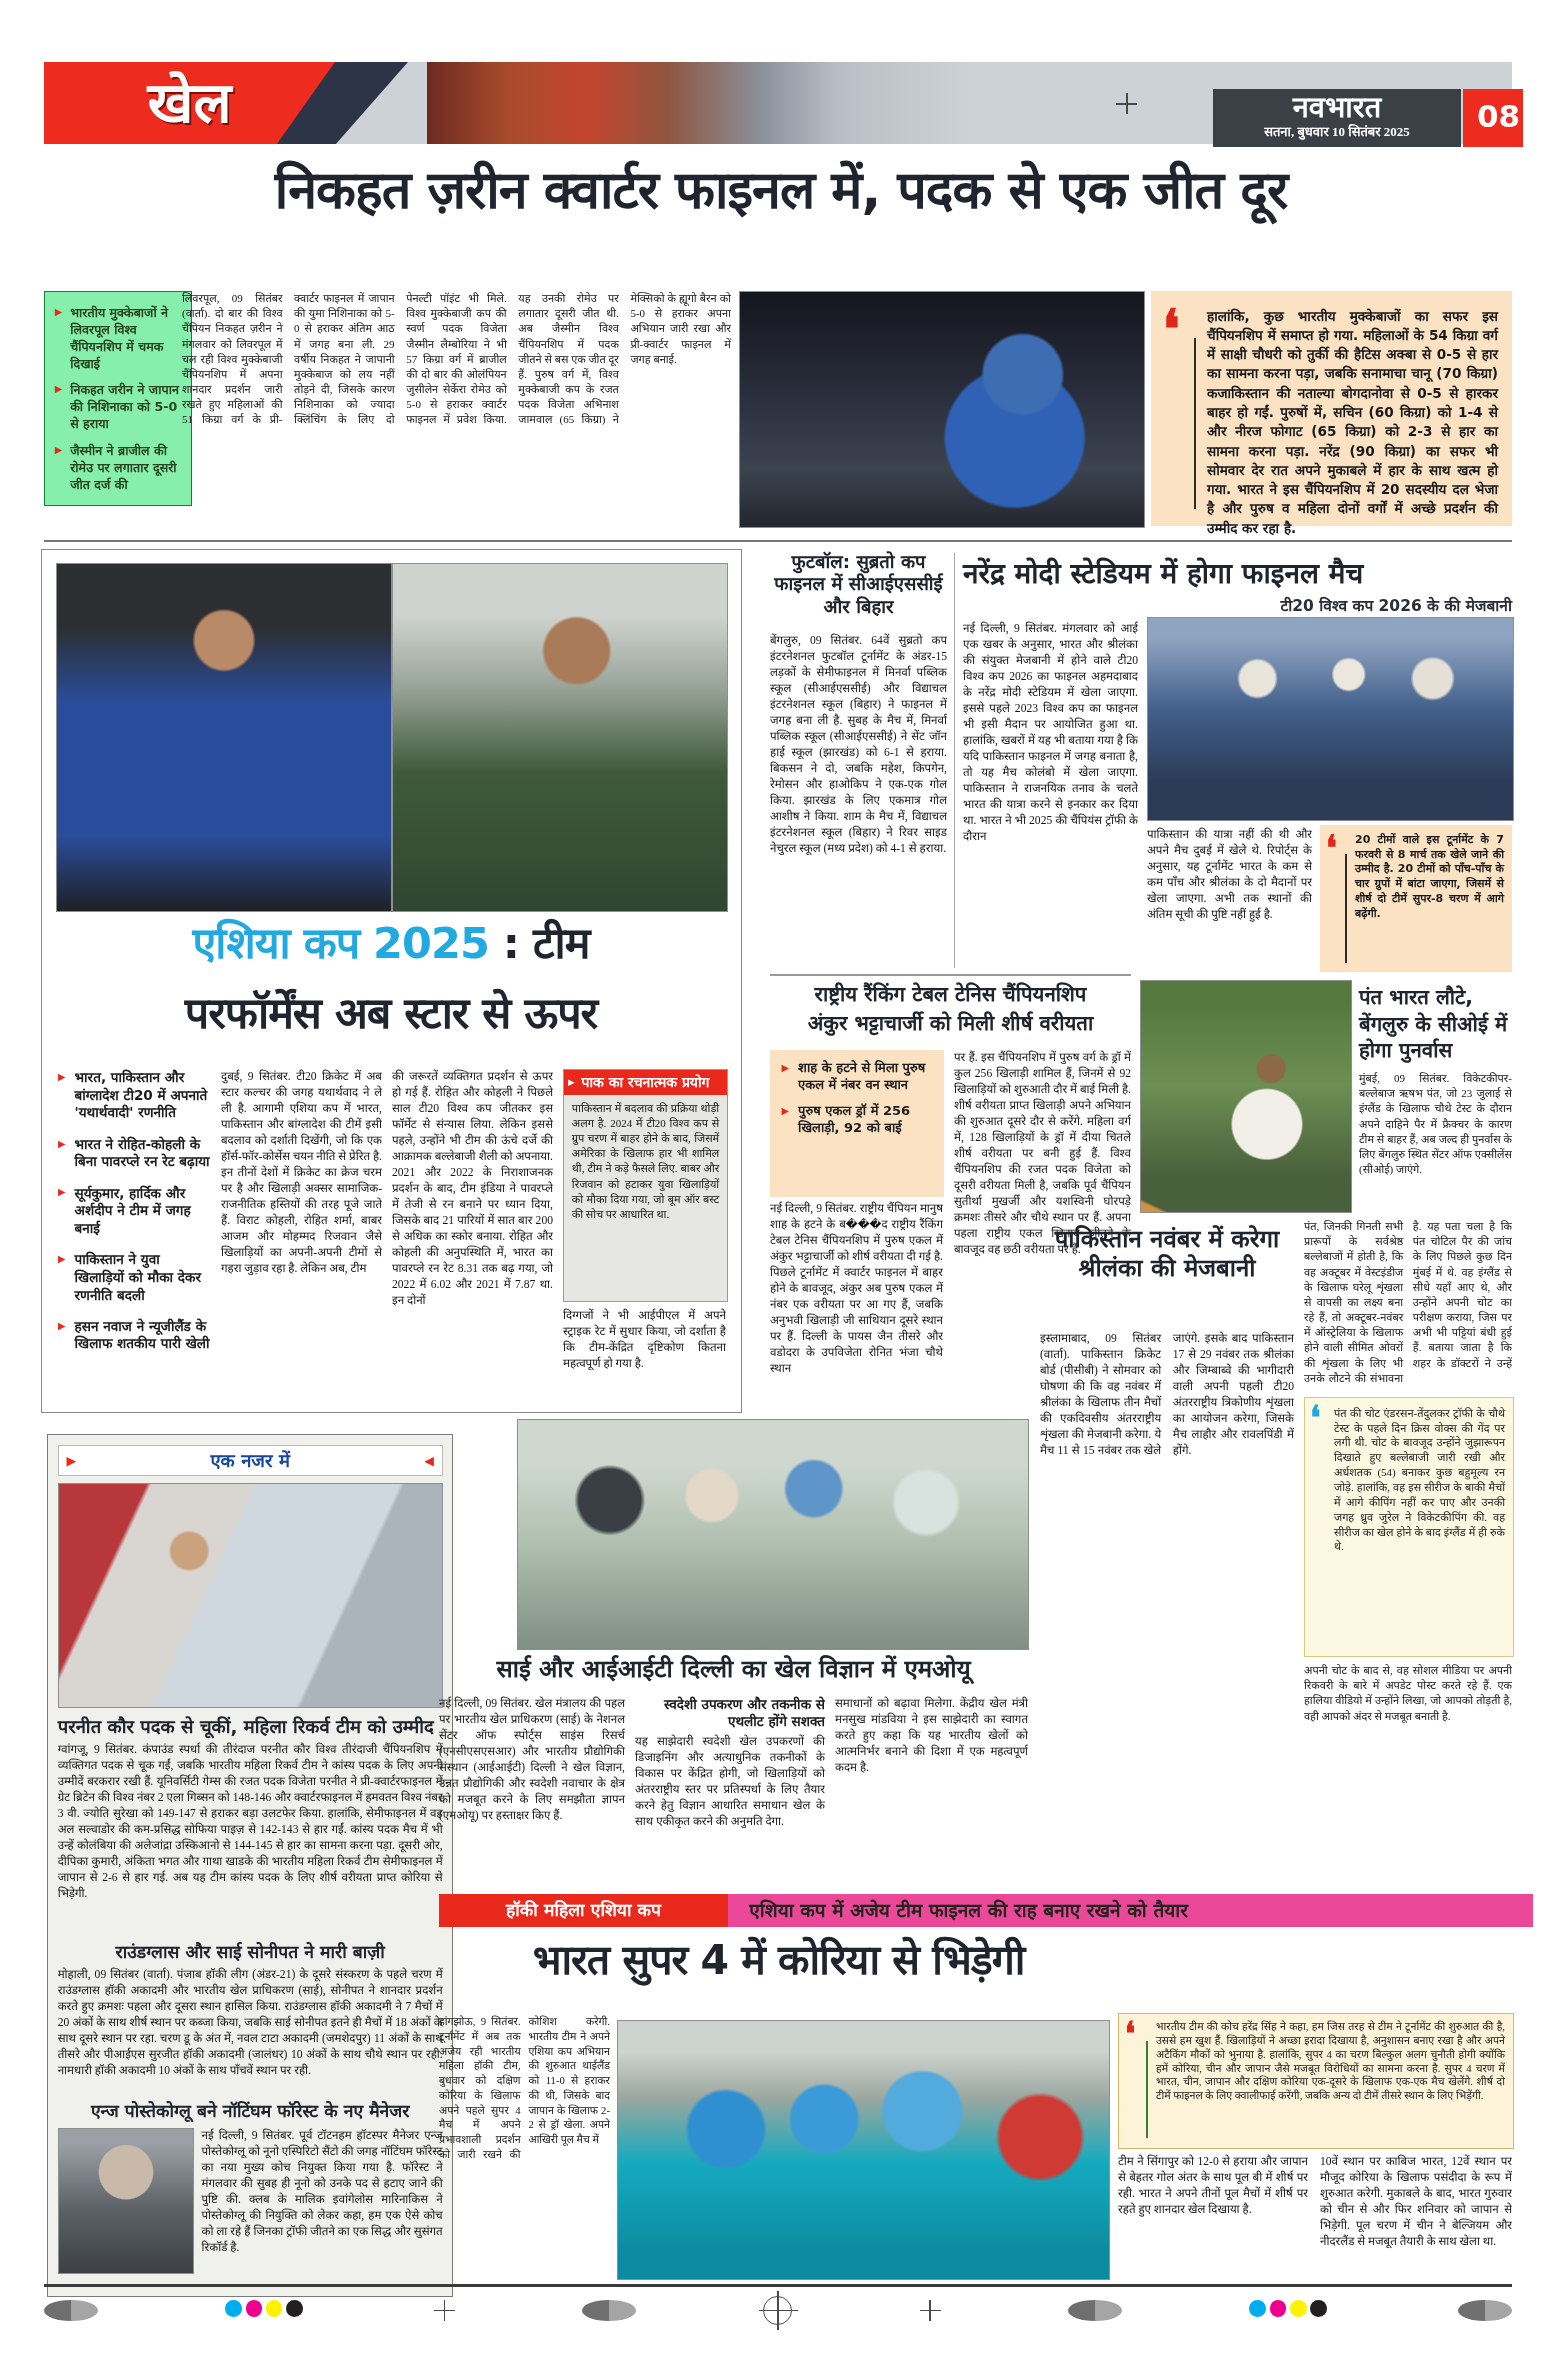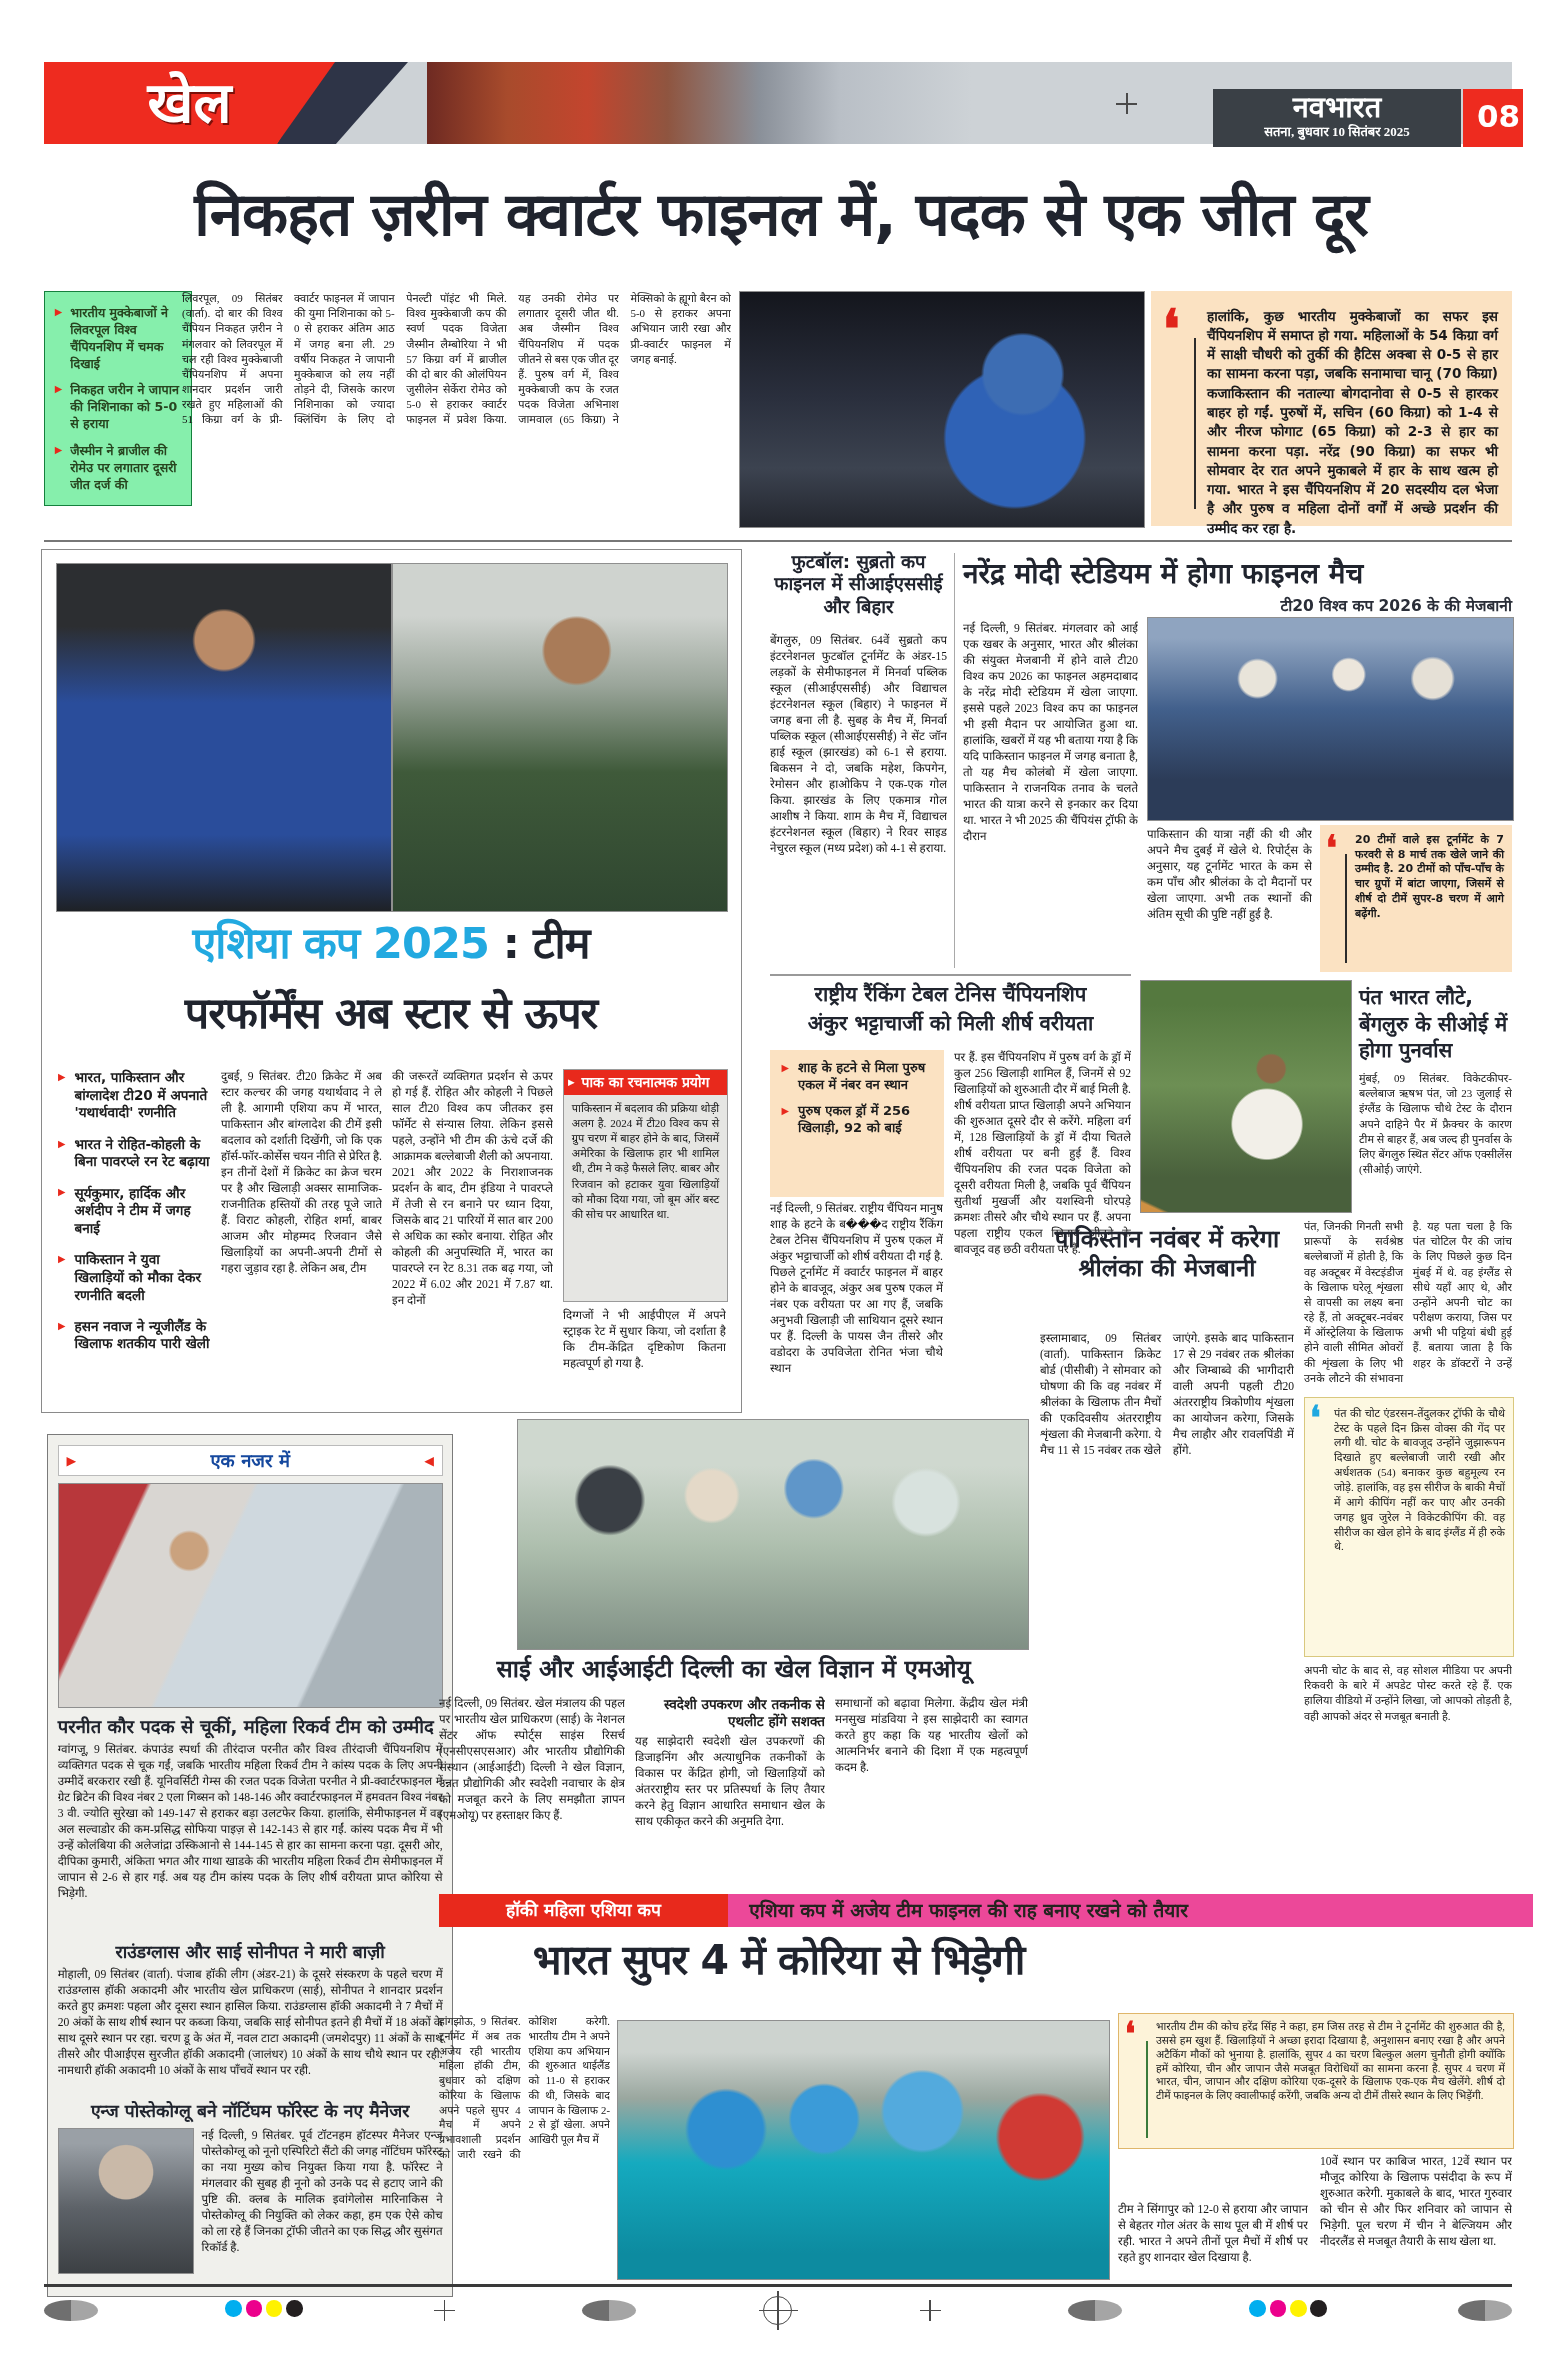--- a/index.html
+++ b/index.html
@@ -20,21 +20,21 @@
   .masthead{background:#3a4046;color:#fff;text-align:center;}
   .masthead .nb{font-family:"DejaVu Sans","Liberation Sans",sans-serif;font-weight:800;font-size:29px;line-height:33px;}
   .masthead .dt{font-size:13px;line-height:16.5px;font-weight:700;}
   .pageno{background:#ee2b1f;color:#fff;text-align:center;font-family:"DejaVu Sans",sans-serif;
           font-weight:800;font-size:31px;line-height:54px;}
   .plus{width:21.3px;height:21.3px;}
   .plus::before,.plus::after{content:"";position:absolute;background:#4a4a4a;}
   .plus::before{left:9.7px;top:0;width:1.9px;height:21.3px;}
   .plus::after{left:0;top:9.7px;width:21.3px;height:1.9px;}
   
-  .lead-hl{font-size:60px;letter-spacing:-1px;text-align:center;line-height:1.05;margin-top:20px;}
+  .lead-hl{font-size:52px;letter-spacing:-1px;text-align:center;line-height:1.05;}
   .hl-green{background:#86efac;border:1px solid #15803d;padding:11.6px 7.8px 7.8px 9.7px;}
   .hl-green .li{position:relative;padding-left:15.5px;font-family:"DejaVu Sans",sans-serif;
                 font-weight:700;font-size:12.6px;line-height:1.35;color:#27451f;margin-bottom:9.7px;}
   .hl-green .li::before{content:"▶";color:#e8291c;position:absolute;left:0;top:1px;font-size:9.7px;}
   .cols5{column-count:5;column-gap:11.6px;}
   .quote-box{background:#fbe2c2;}
   .qmark{position:absolute;color:#e0251b;font-family:"DejaVu Serif",serif;font-weight:800;}
   .qbar{position:absolute;background:#2c2c2c;width:1.9px;}
   .quote-txt{font-family:"DejaVu Sans","Liberation Sans",sans-serif;font-weight:700;text-align:justify;color:#19191b;}
   
@@ -196,21 +196,21 @@
   <div class="abs ban-red" style="left:439px;top:1894px;width:289px;height:33px;">हॉकी महिला एशिया कप</div>
   <div class="abs ban-orange" style="left:728px;top:1894px;width:784px;height:33px;">एशिया कप में अजेय टीम फाइनल की राह बनाए रखने को तैयार</div>
   <div class="abs hd sec-hl-c" style="left:439px;top:1935px;width:679px;font-size:41px;letter-spacing:-1px;">भारत सुपर 4 में कोरिया से भिड़ेगी</div>
   <div class="abs body-txt" style="left:439px;top:2014px;width:171px;height:264px;font-size:10.7px;column-count:2;column-gap:7.8px;">हांगझोऊ, 9 सितंबर. टूर्नामेंट में अब तक अजेय रही भारतीय महिला हॉकी टीम, बुधवार को दक्षिण कोरिया के खिलाफ अपने पहले सुपर 4 मैच में अपने प्रभावशाली प्रदर्शन को जारी रखने की कोशिश करेगी. भारतीय टीम ने अपने एशिया कप अभियान की शुरुआत थाईलैंड को 11-0 से हराकर की थी, जिसके बाद जापान के खिलाफ 2-2 से ड्रॉ खेला. अपने आखिरी पूल मैच में</div>
   <div class="abs photo" style="left:617px;top:2020px;width:491px;height:258px;background:radial-gradient(circle at 22% 42%,#2e8fd1 0 9%,transparent 10%),radial-gradient(circle at 42% 38%,#3b9bd8 0 10%,transparent 11%),radial-gradient(circle at 62% 35%,#53aadd 0 11%,transparent 12%),radial-gradient(circle at 86% 45%,#d03a34 0 9%,transparent 10%),linear-gradient(180deg,#cdd3cf 12%,#9aa79f 30%,#15aabf 55%,#0d8ba0 90%);"></div>
   <div class="abs" style="left:1118px;top:2013px;width:394px;height:134px;background:#fdf3d9;border:1px solid #dfb66a;">
     <div class="qmark" style="left:5.8px;top:0;font-size:33px;">❛</div>
     <div class="qbar" style="left:27px;top:27px;height:97px;background:#3b7a3b;"></div>
     <div class="abs quote-txt" style="left:37px;top:5.8px;width:349px;height:124px;font-size:10.7px;line-height:1.3;font-weight:400;font-family:'Liberation Serif',serif;">भारतीय टीम की कोच हरेंद्र सिंह ने कहा, हम जिस तरह से टीम ने टूर्नामेंट की शुरुआत की है, उससे हम खुश हैं. खिलाड़ियों ने अच्छा इरादा दिखाया है, अनुशासन बनाए रखा है और अपने अटैकिंग मौकों को भुनाया है. हालांकि, सुपर 4 का चरण बिल्कुल अलग चुनौती होगी क्योंकि हमें कोरिया, चीन और जापान जैसे मजबूत विरोधियों का सामना करना है. सुपर 4 चरण में भारत, चीन, जापान और दक्षिण कोरिया एक-दूसरे के खिलाफ एक-एक मैच खेलेंगे. शीर्ष दो टीमें फाइनल के लिए क्वालीफाई करेंगी, जबकि अन्य दो टीमें तीसरे स्थान के लिए भिड़ेंगी.</div>
   </div>
-  <div class="abs body-txt" style="left:1118px;top:2154px;width:190px;height:124px;font-size:11.6px;margin-top:48px;">टीम ने सिंगापुर को 12-0 से हराया और जापान से बेहतर गोल अंतर के साथ पूल बी में शीर्ष पर रही. भारत ने अपने तीनों पूल मैचों में शीर्ष पर रहते हुए शानदार खेल दिखाया है.</div>
+  <div class="abs body-txt" style="left:1118px;top:2154px;width:190px;height:124px;font-size:11.6px;">टीम ने सिंगापुर को 12-0 से हराया और जापान से बेहतर गोल अंतर के साथ पूल बी में शीर्ष पर रही. भारत ने अपने तीनों पूल मैचों में शीर्ष पर रहते हुए शानदार खेल दिखाया है.</div>
   <div class="abs body-txt" style="left:1320px;top:2154px;width:192px;height:124px;font-size:11.6px;">10वें स्थान पर काबिज भारत, 12वें स्थान पर मौजूद कोरिया के खिलाफ पसंदीदा के रूप में शुरुआत करेगी. मुकाबले के बाद, भारत गुरुवार को चीन से और फिर शनिवार को जापान से भिड़ेगी. पूल चरण में चीन ने बेल्जियम और नीदरलैंड से मजबूत तैयारी के साथ खेला था.</div>
 
   <div class="abs" style="left:44px;top:2284px;width:1468px;height:2.9px;background:#3a3a3a;"></div>
   <div class="abs marks" style="left:44px;top:2296px;width:1468px;height:29px;">
     <div class="ellip"></div>
     <div class="cmyk"><span class="c1"></span><span class="c2"></span><span class="c3"></span><span class="c4"></span></div>
     <div class="plus" style="position:relative;"></div>
     <div class="ellip"></div>
     <div class="target"></div>
     <div class="plus" style="position:relative;"></div>

